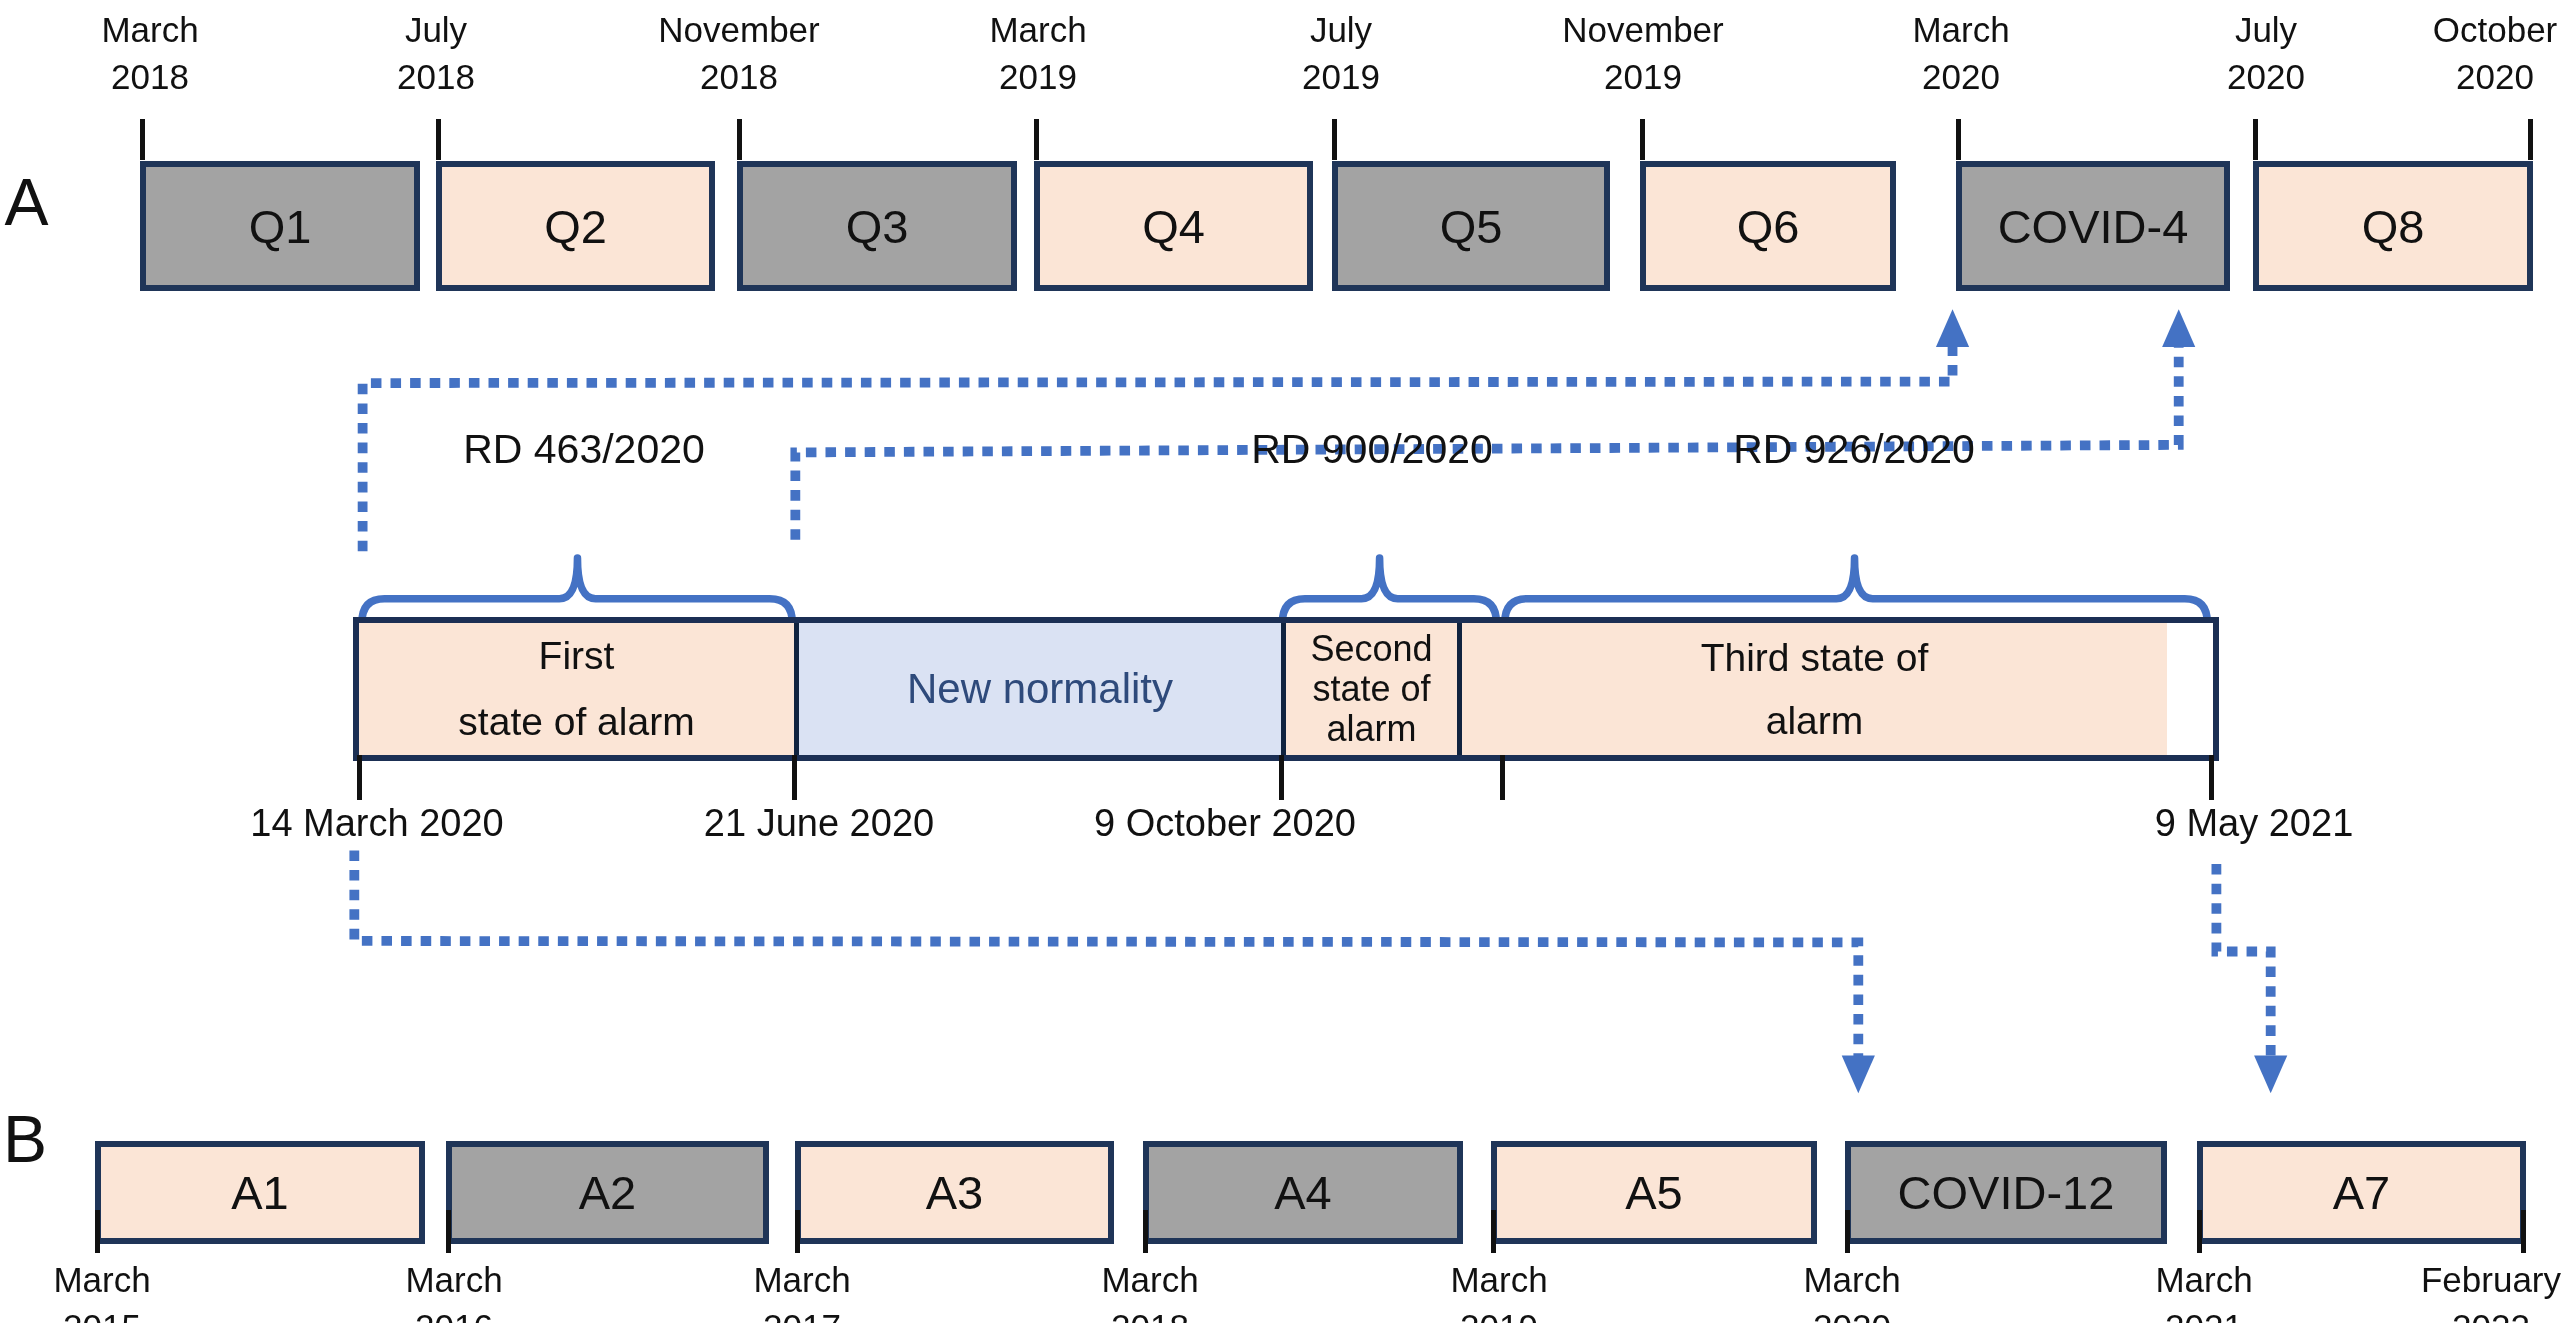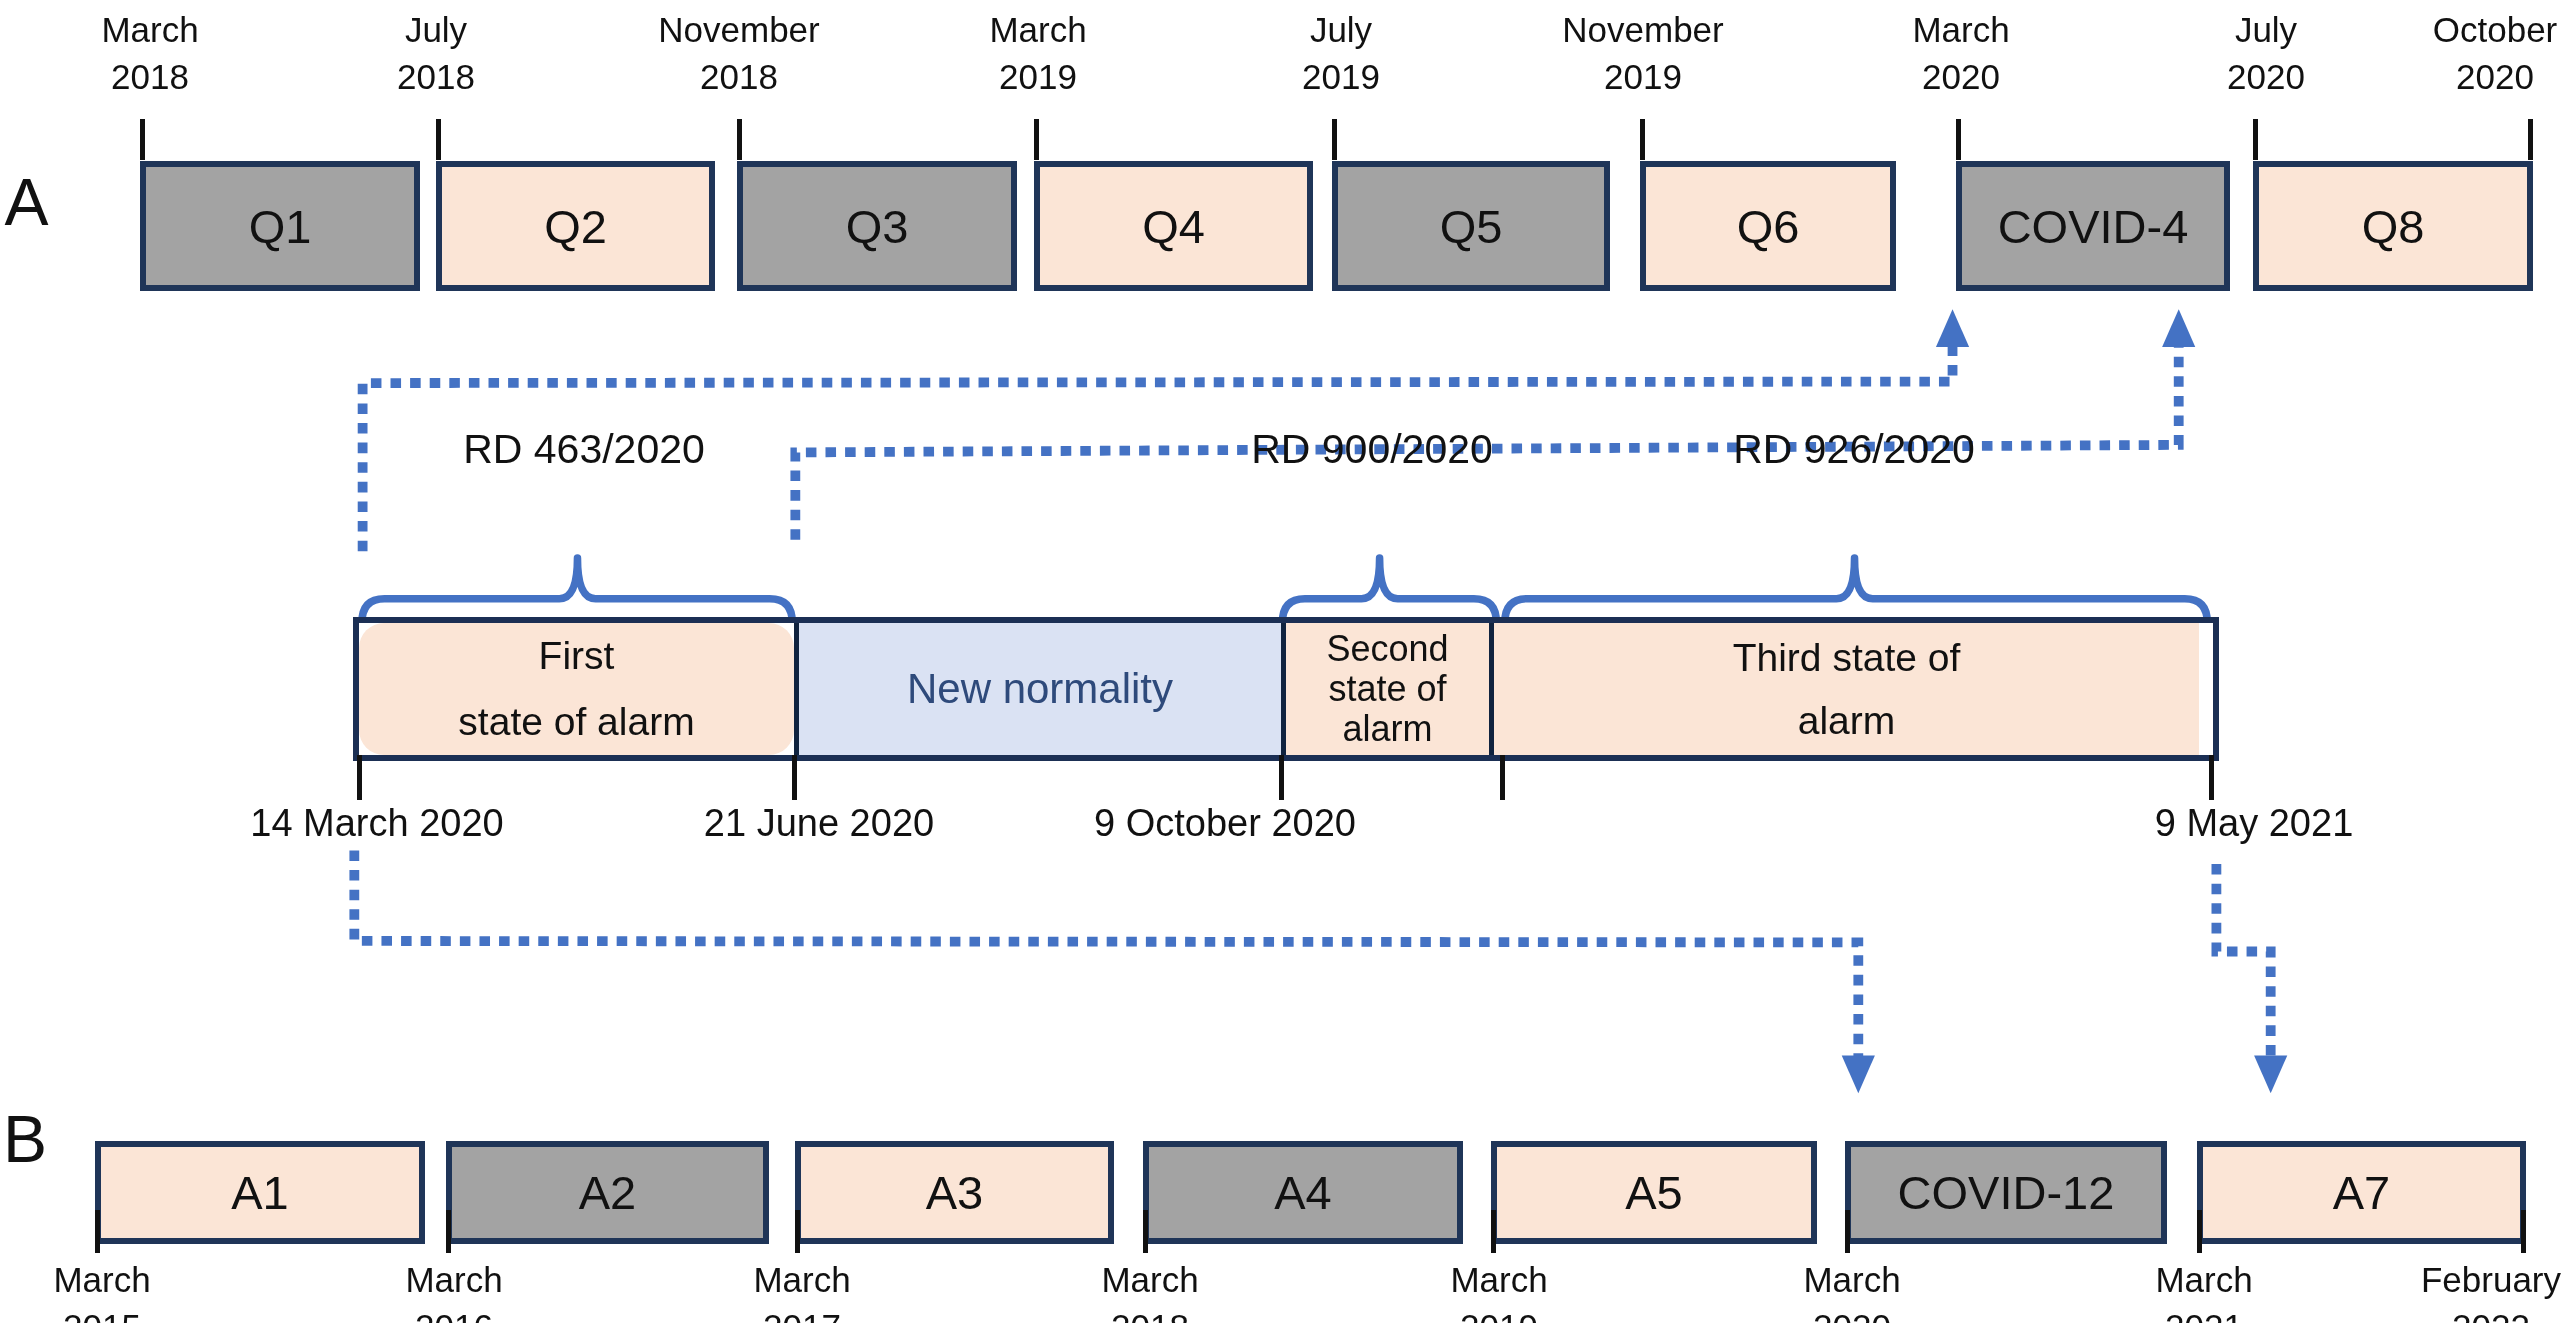--- a/index.html
+++ b/index.html
@@ -152,28 +152,28 @@
     <path class="brace" d="M 480 826 Q 480 794 510 794 L 742 794 Q 766 794 766 740 Q 766 794 790 794 L 1021 794 Q 1051 794 1051 826"></path>
     <path class="brace" d="M 1701 826 Q 1701 794 1731 794 L 1806 794 Q 1830 794 1830 740 Q 1830 794 1854 794 L 1955 794 Q 1985 794 1985 826"></path>
     <path class="brace" d="M 1996 826 Q 1996 794 2026 794 L 2436 794 Q 2460 794 2460 740 Q 2460 794 2484 794 L 2898 794 Q 2928 794 2928 826"></path>
   </svg>
 
   <div class="decree" style="left:358px;">RD 463/2020</div>
   <div class="decree" style="left:1146px;">RD 900/2020</div>
   <div class="decree" style="left:1628px;">RD 926/2020</div>
 
   <div id="alarm-bar">
-    <div class="seg pink" id="seg-first" style="width:435px;border-radius:25px;">
+    <div class="seg pink" id="seg-first" style="width:435px;">
       <span class="l">First</span>
       <span class="l">state of alarm</span>
     </div>
     <div class="seg blue seg-divider" id="seg-new" style="width:487px;">
       <span class="l">New normality</span>
     </div>
-    <div class="seg pink seg-divider" id="seg-second" style="width:208px;">
+    <div class="seg pink seg-divider" id="seg-second" style="width:176px;">
       <span class="l">Second</span>
       <span class="l">state of</span>
       <span class="l">alarm</span>
     </div>
     <div class="seg pink seg-divider" id="seg-third" style="width:710px;">
       <span class="l">Third state of</span>
       <span class="l">alarm</span>
     </div>
   </div>
 

